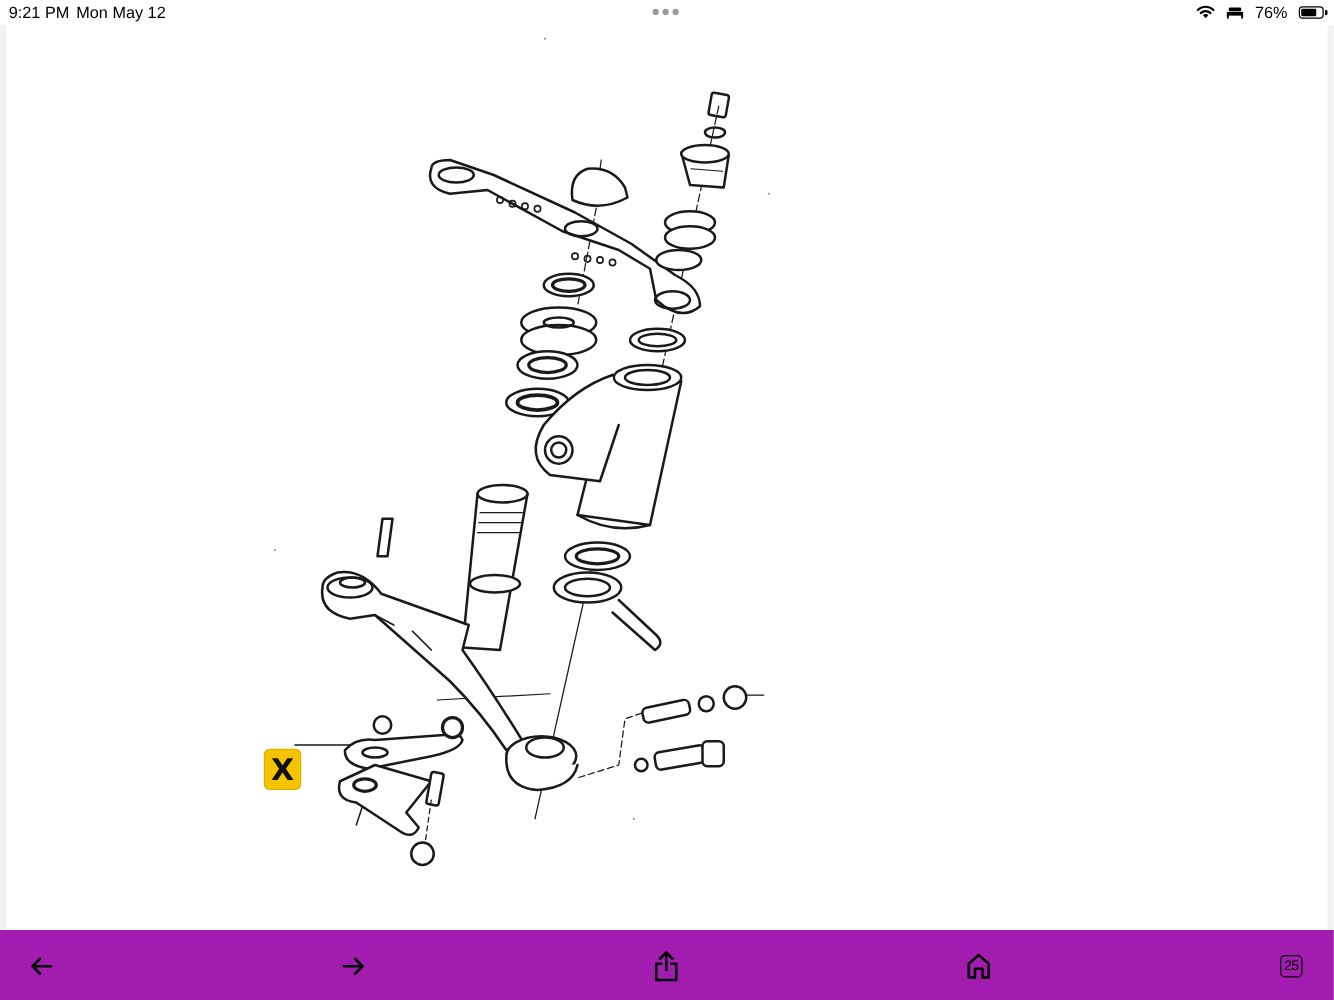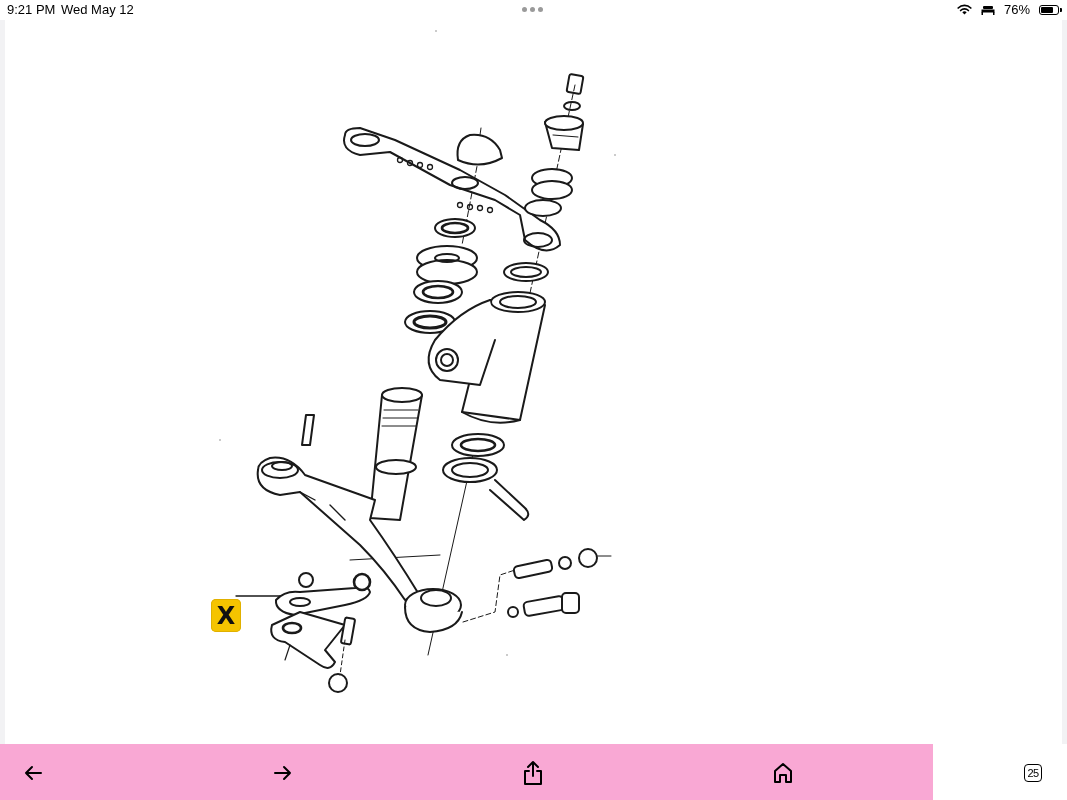--- a/index.html
+++ b/index.html
@@ -42,39 +42,39 @@
     }
     .diagram { position: absolute; left: 0; top: 0; }
     .callout {
       position: absolute; left: 206px; top: 579px; width: 30px; height: 33px;
       background: #f5c400; border-radius: 5px;
       display: flex; align-items: center; justify-content: center;
       font-family: "DejaVu Sans", sans-serif; font-weight: bold; font-size: 24px; color: #111;
       box-shadow: 0 0 0 1px #e0b000 inset;
     }
     .toolbar {
-      position: absolute; left: 0; top: 744px; width: 933px; height: 56px;
-      background: #f9a8d4;
+      position: absolute; left: 0; top: 744px; width: 1067px; height: 56px;
+      background: #a21caf;
     }
     .tb-btn {
       position: absolute; top: 13px; width: 32px; height: 32px;
       display: flex; align-items: center; justify-content: center; cursor: pointer;
     }
     .tab-count {
       width: 18px; height: 18px; border: 1.6px solid #000; border-radius: 4px;
       font-size: 11px; display: flex; align-items: center; justify-content: center;
       box-sizing: border-box; letter-spacing: -0.5px;
     }
   </style>
 </head>
 <body>
 
 <div class="status-bar">
   <span class="status-time">9:21 PM</span>
-  <span class="status-date">Wed May 12</span>
+  <span class="status-date">Mon May 12</span>
   <div class="status-dots">
     <span></span>
       <span></span>
       <span></span>
   </div>
   <div class="status-right">
     <svg width="15" height="11" viewBox="0 0 15 11">
       <path d="M7.5 10.5 L5.3 8.2 A3.2 3.2 0 0 1 9.7 8.2 Z" fill="#000"></path>
       <path d="M3.6 6.5 A5.6 5.6 0 0 1 11.4 6.5" stroke="#000" stroke-width="1.7" fill="none" stroke-linecap="round"></path>
       <path d="M1.2 4 A9 9 0 0 1 13.8 4" stroke="#000" stroke-width="1.7" fill="none" stroke-linecap="round"></path>

